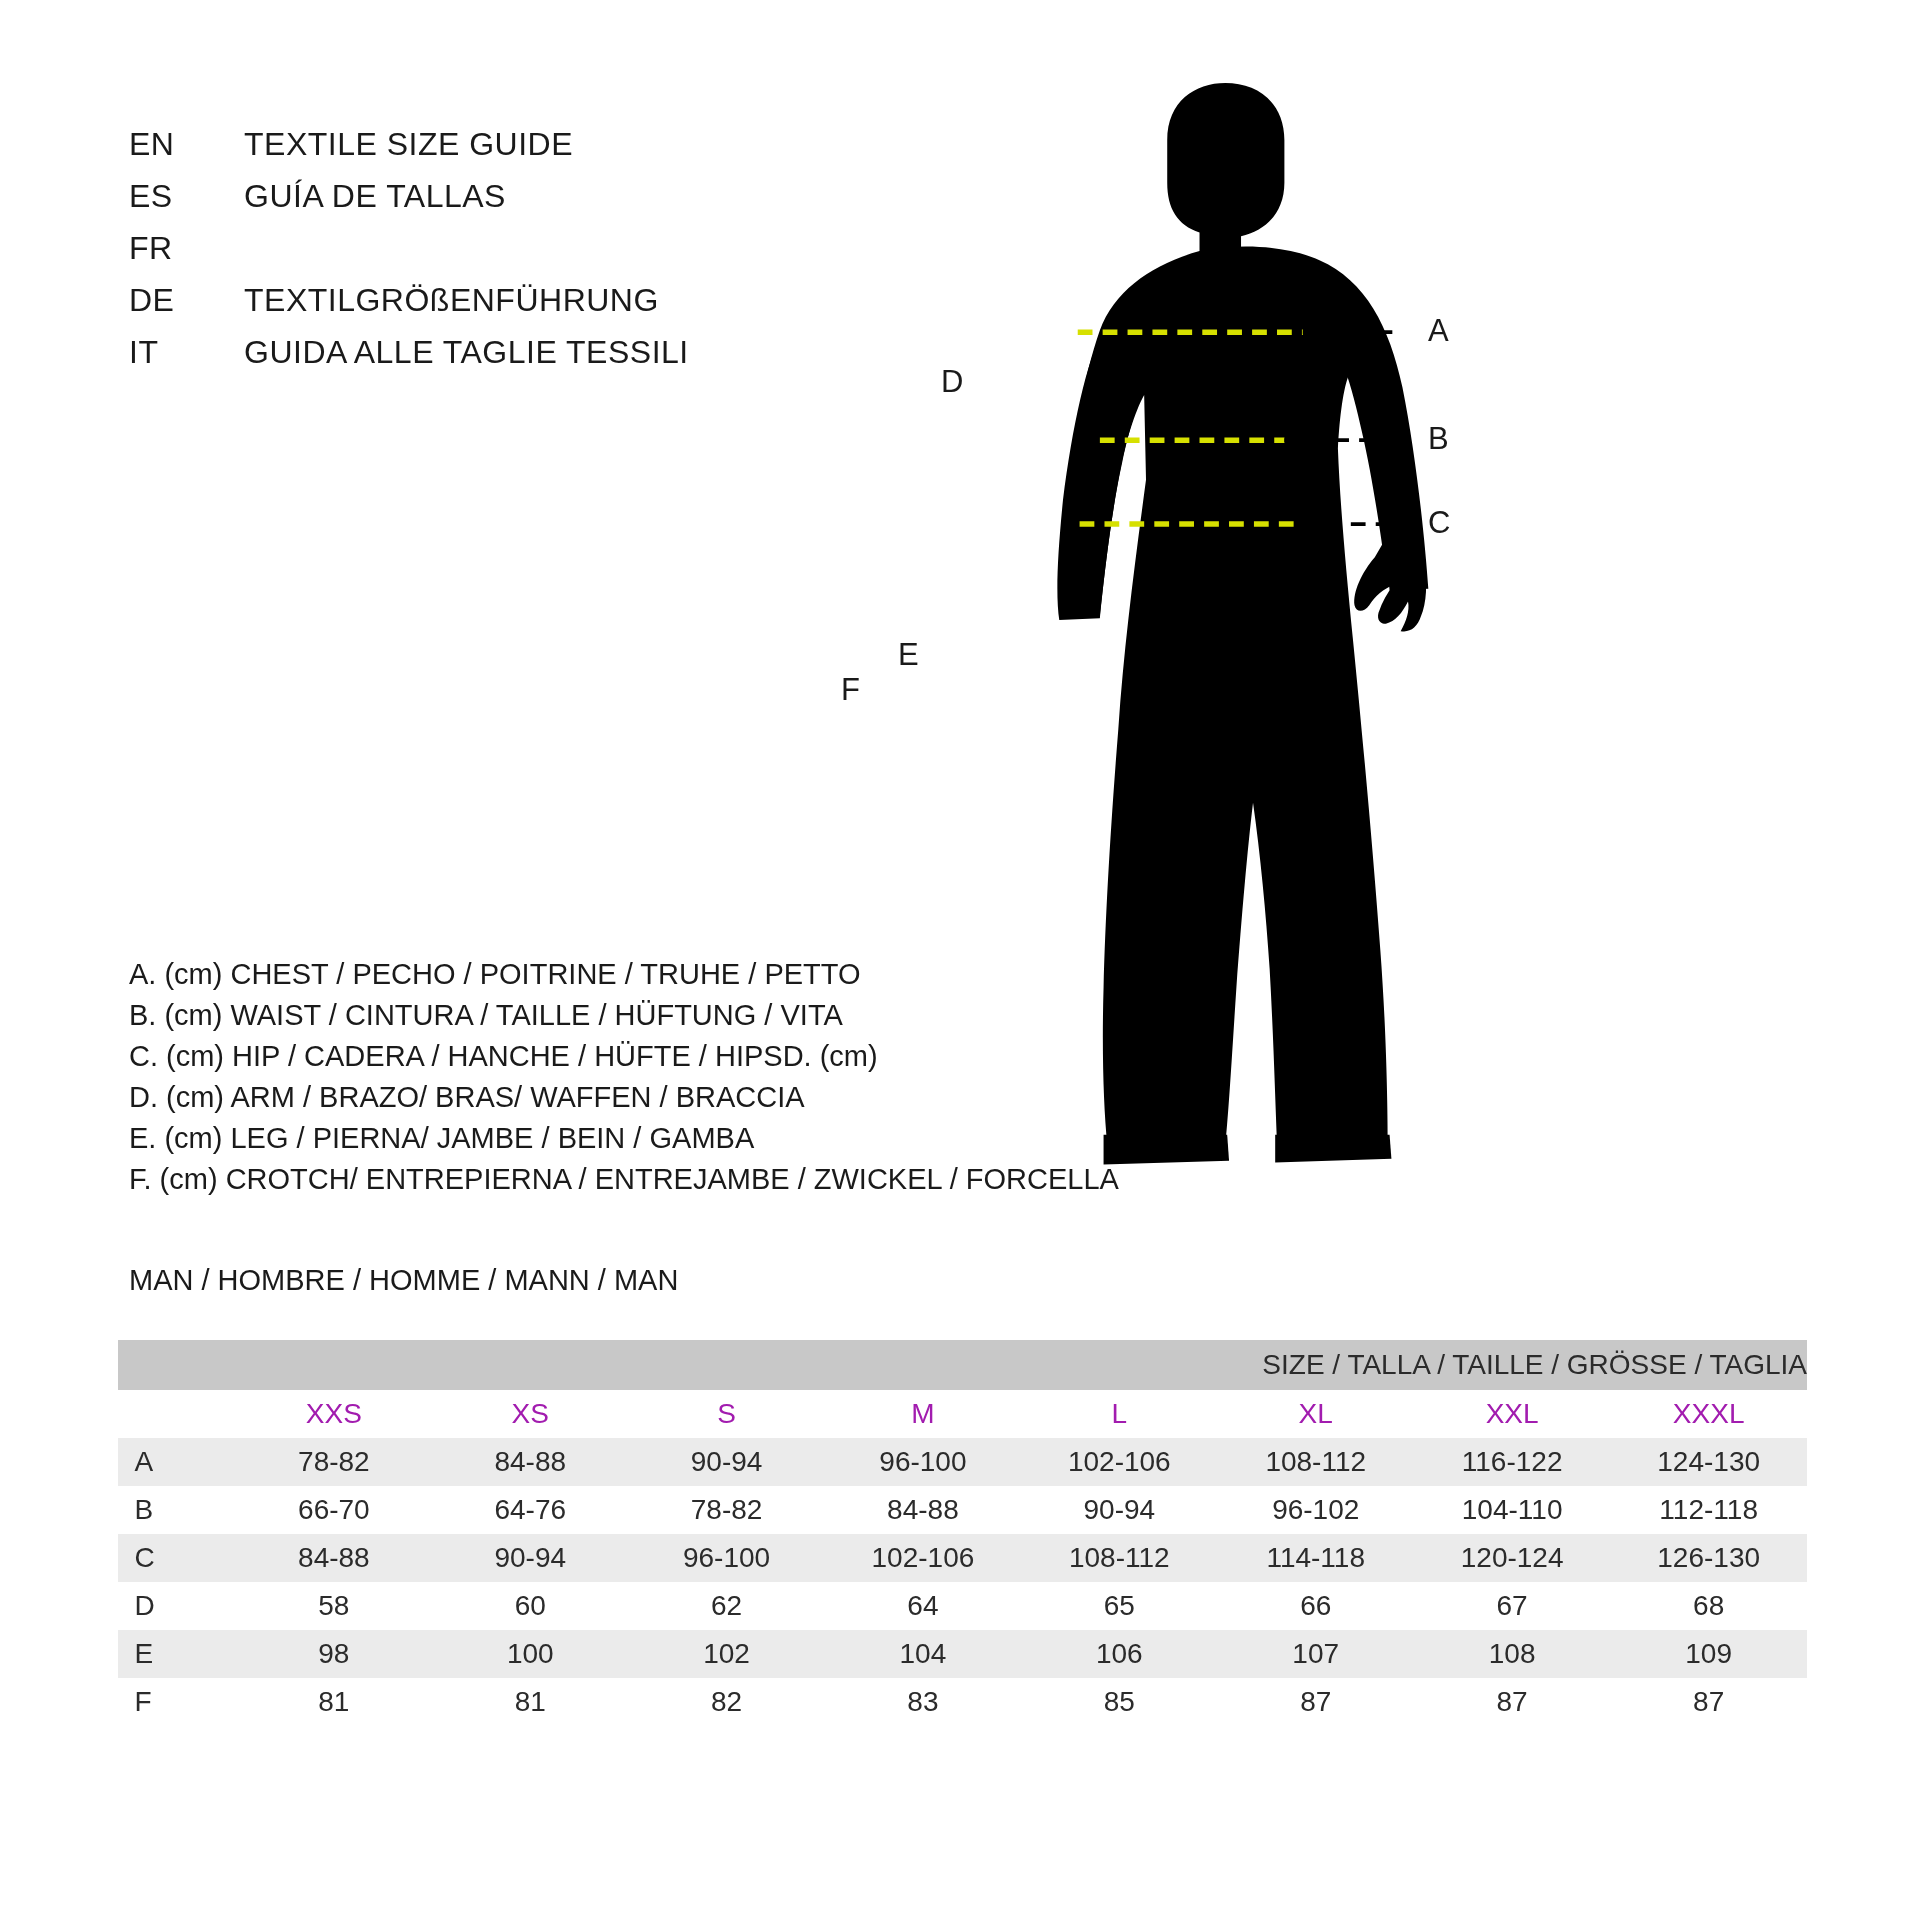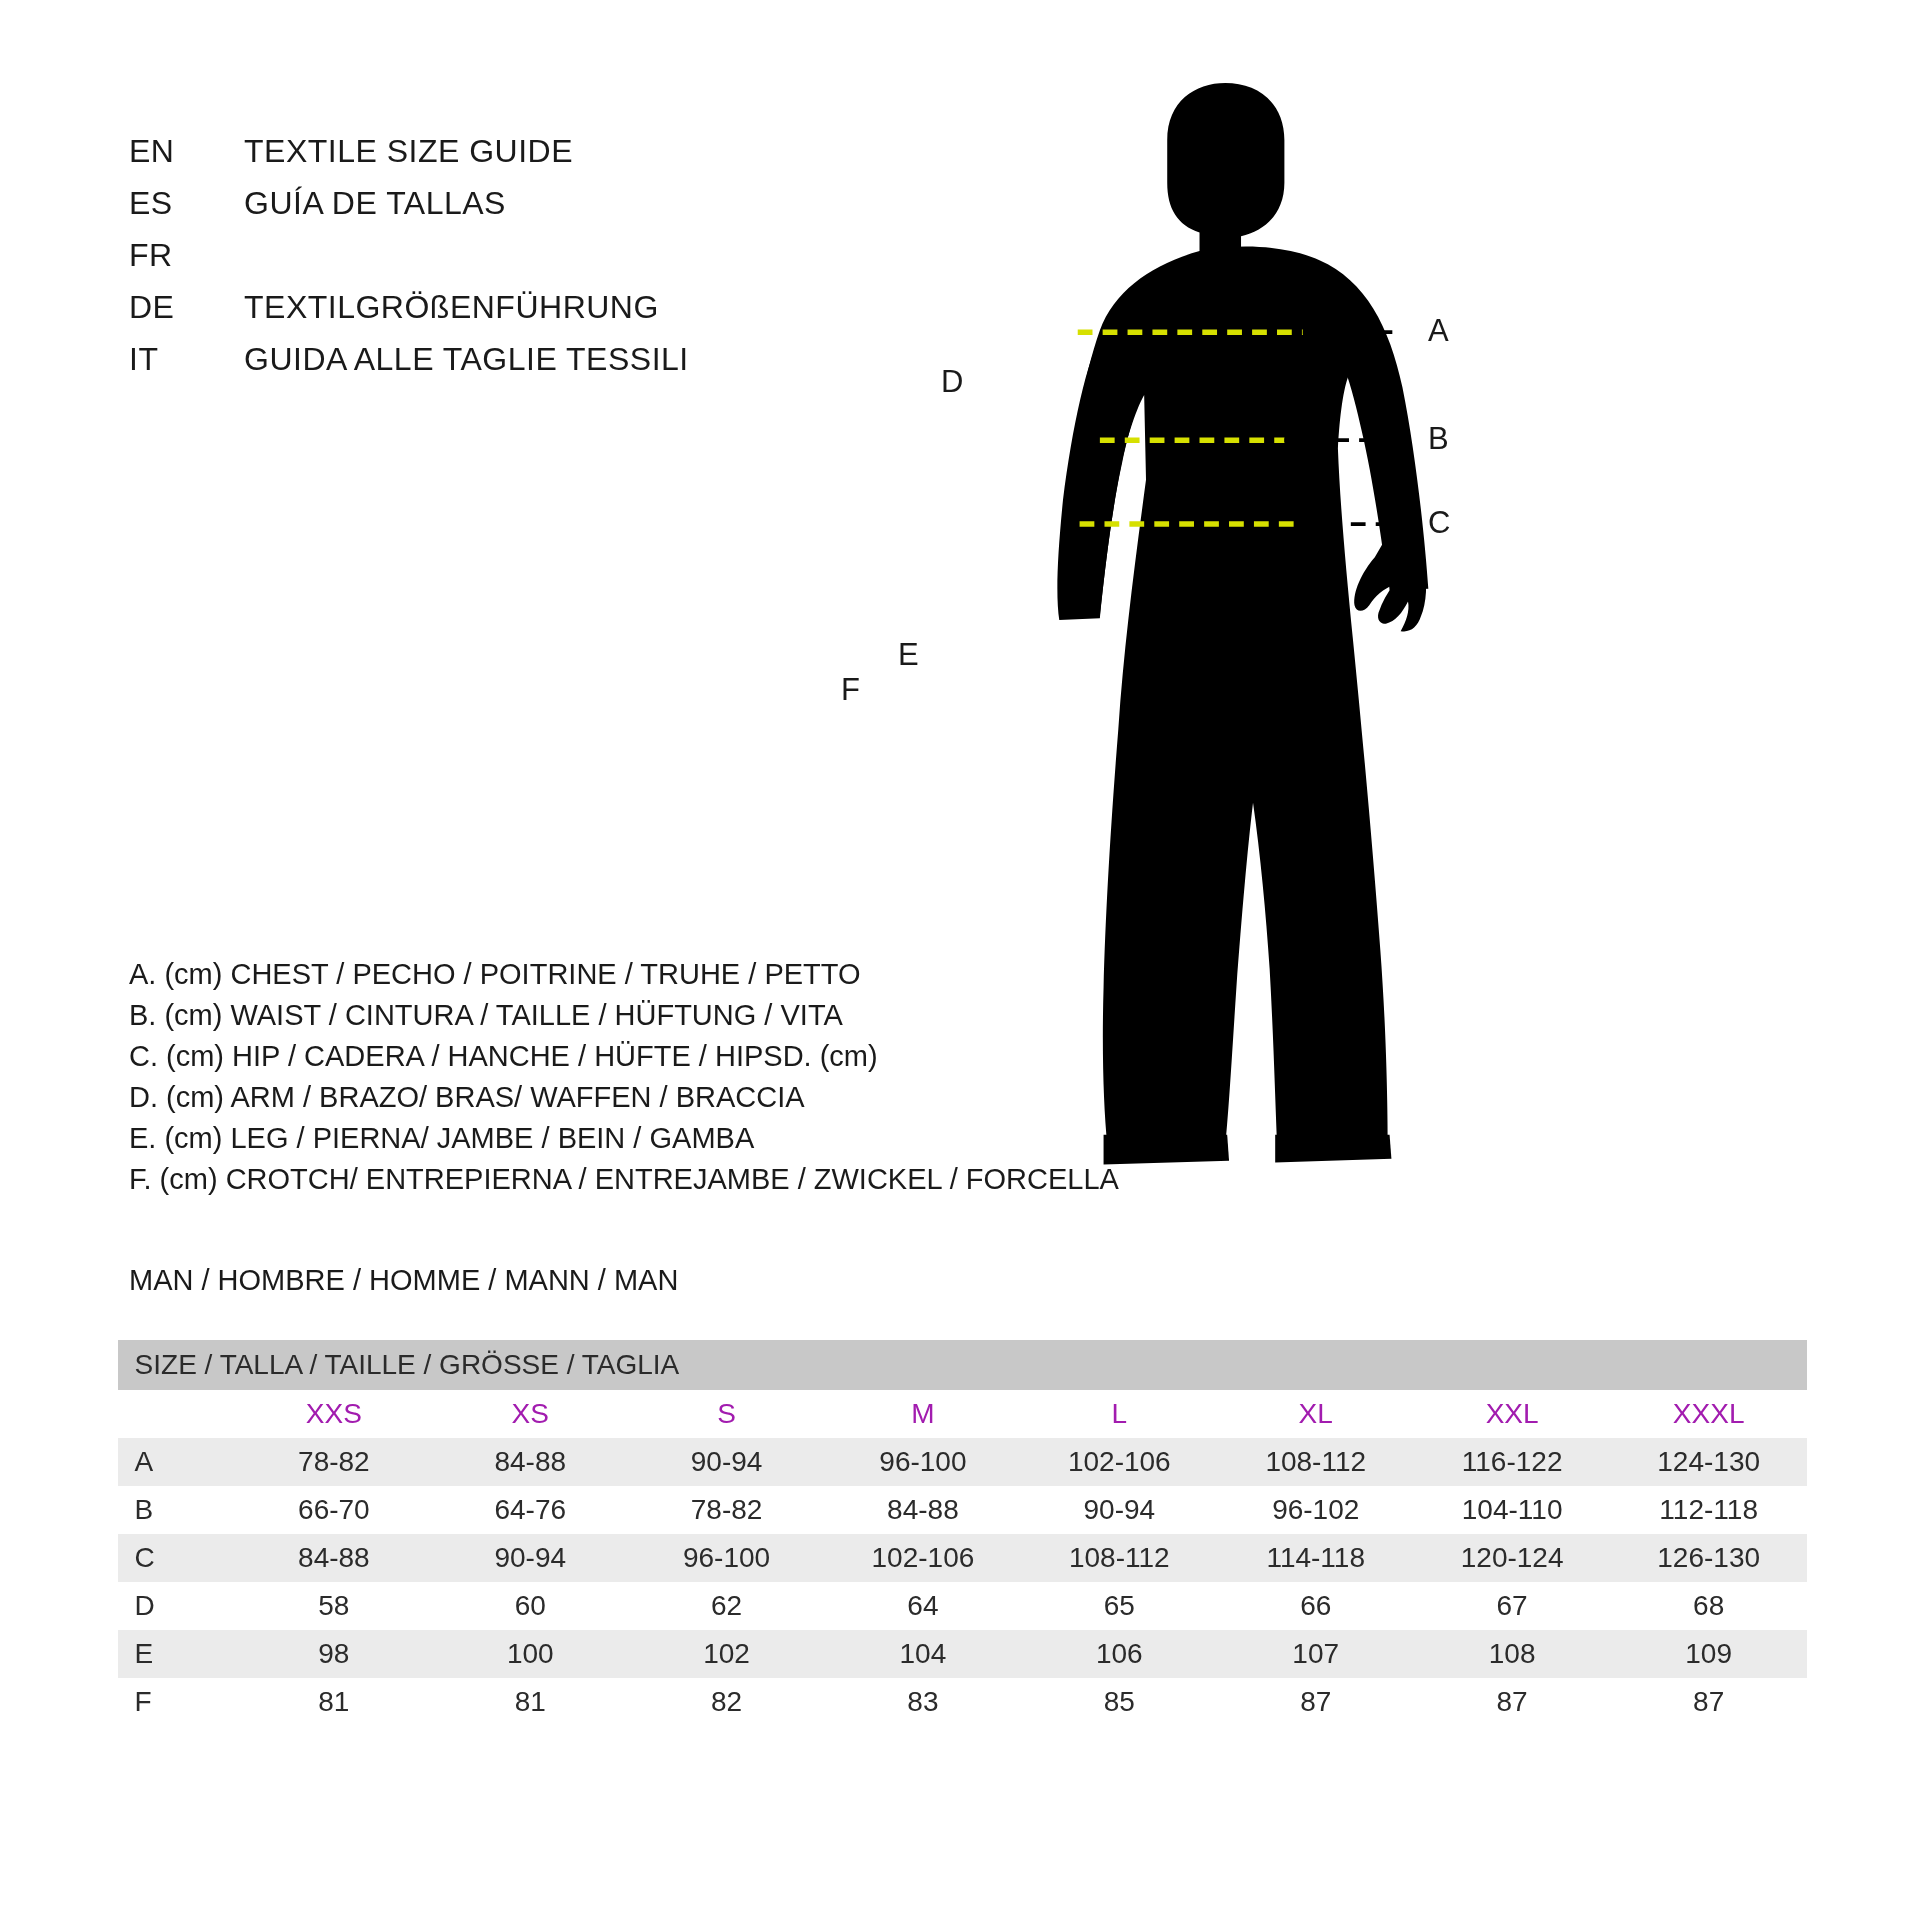--- a/index.html
+++ b/index.html
@@ -18,21 +18,21 @@
 
   
   #lang-block {
     position: absolute;
     left: 129px;
     top: 118px;
     width: 831px;
   }
   .lang-row {
     display: flex;
-    align-items: flex-end;
+    align-items: center;
     height: 52px;
     font-size: 32px;
     letter-spacing: 0.5px;
     color: #1a1a1a;
   }
   .lang-code {
     width: 115px;
     flex: none;
   }
   .lang-text {
@@ -87,21 +87,21 @@
   }
   #size-table td, #size-table th {
     padding: 0;
     margin: 0;
     height: 48px;
     font-weight: normal;
     text-align: center;
   }
   #size-table .hdr-band td {
     background: #c8c8c8;
-    text-align: left;
+    text-align: right;
     padding-left: 16.6px;
     height: 50px;
     font-size: 28px;
     color: #2b2b2b;
   }
   #size-table .col-letter {
     width: 102px;
     text-align: left;
     padding-left: 16.6px;
     color: #2b2b2b;

